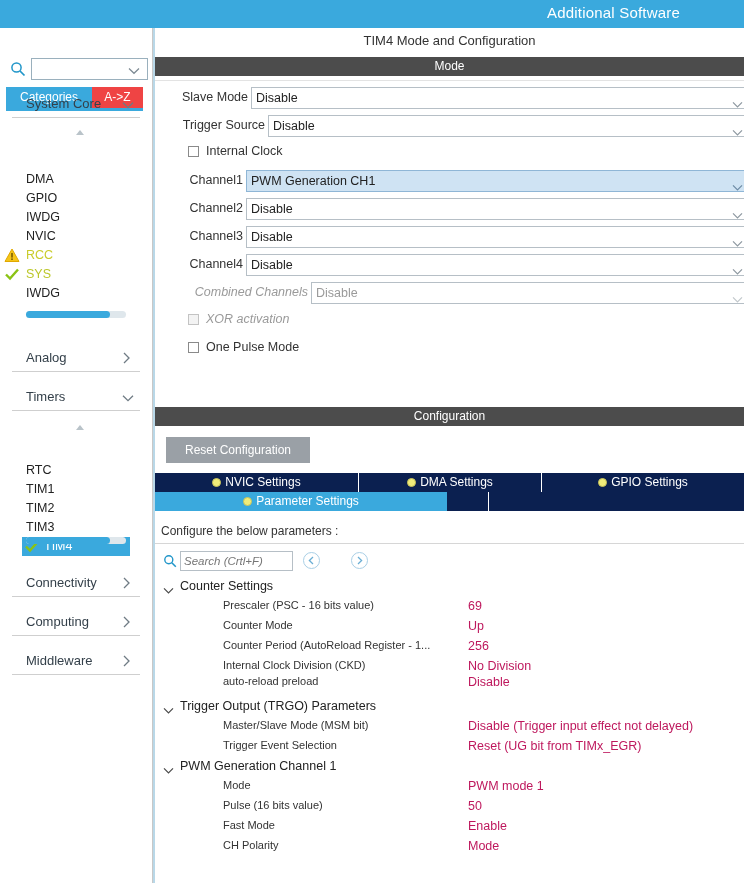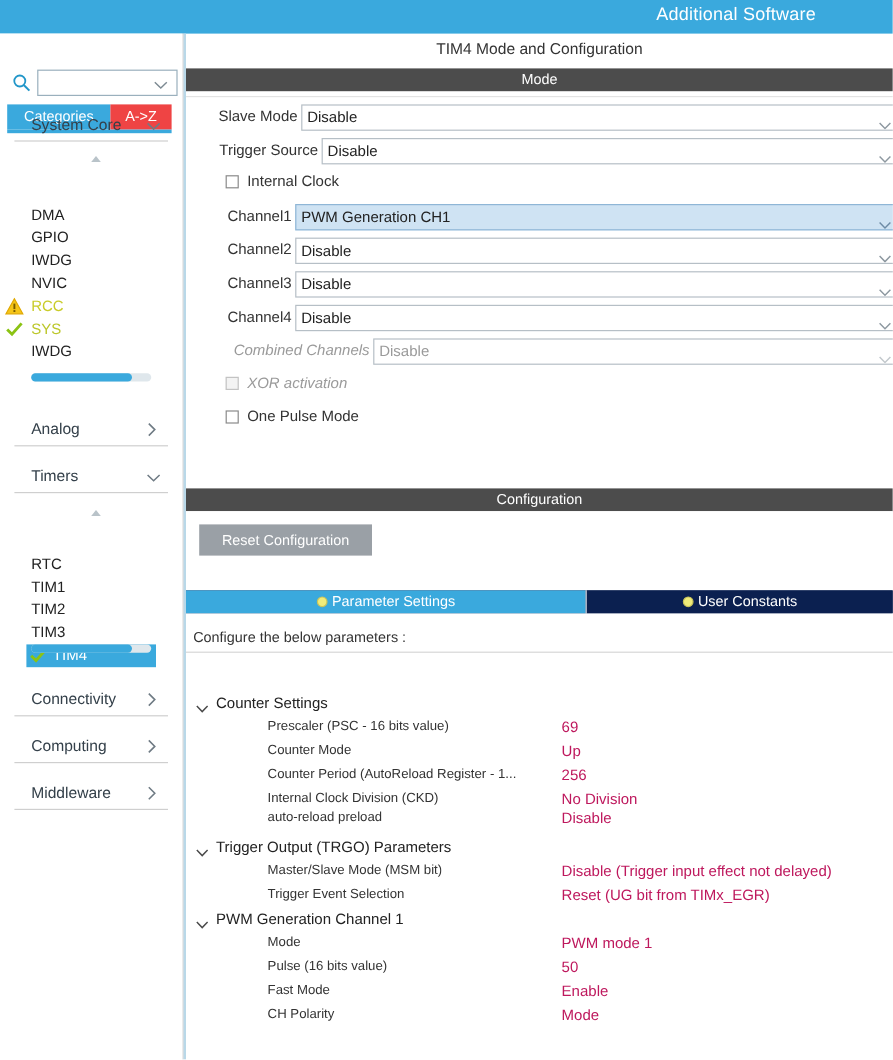--- a/index.html
+++ b/index.html
@@ -453,34 +453,63 @@
     <div class="cbox"></div>
     <div class="cblabel">One Pulse Mode</div>
   </div>
 </div>
 
 <div class="sectionbar" style="top:407px">Configuration</div>
 
 <div class="cfgpane">
   <button class="resetbtn">Reset Configuration</button>
 
+  <div class="tabrow" style="top:47px">
+    <div class="tab" style="left:0;width:203px">
+      <span class="dot"></span><span>NVIC Settings</span>
+    </div>
+    <div class="tabsep" style="left:203px"></div>
+    <div class="tab" style="left:204px;width:182px">
+      <span class="dot"></span><span>DMA Settings</span>
+    </div>
+    <div class="tabsep" style="left:386px"></div>
+    <div class="tab" style="left:387px;width:202px">
+      <span class="dot"></span><span>GPIO Settings</span>
+    </div>
+  </div>
 
   <div class="tabrow" style="top:66px">
-    <div class="tab active" style="left:0;width:333px">
+    <div class="tab active" style="left:0;width:292px">
       <span class="dot"></span><span>Parameter Settings</span>
     </div>
     <div class="tabsep" style="left:333px"></div>
-    <div class="tab" style="left:334px;width:255px">
-      <span class="dot"></span><span>User Constants</span>
-    </div>
   </div>
 
   <div class="cfgnote">Configure the below parameters :</div>
   <div class="cfgnoteline"></div>
 
+  <div class="psearchrow">
+    <div class="pmag">
+      <svg width="14" height="14" viewBox="0 0 14 14">
+        <circle cx="5.8" cy="5.8" r="4" fill="none" stroke="#2196c9" stroke-width="1.4"></circle>
+        <line x1="8.8" y1="8.8" x2="12.8" y2="12.8" stroke="#2196c9" stroke-width="1.6"></line>
+      </svg>
+    </div>
+    <input class="psearch" type="text" placeholder="Search (Crtl+F)" style="">
+    <div class="navbtn" style="left:148px">
+      <svg width="9" height="9" viewBox="0 0 9 9">
+          <path d="M6 1 L2.4 4.5 L6 8" fill="none" stroke="#6aaed4" stroke-width="1.3"></path>
+        </svg>
+    </div>
+    <div class="navbtn" style="left:196px">
+      <svg width="9" height="9" viewBox="0 0 9 9">
+          <path d="M3 1 L6.6 4.5 L3 8" fill="none" stroke="#6aaed4" stroke-width="1.3"></path>
+        </svg>
+    </div>
+  </div>
 
   <div class="ptree">
 
     <div class="pgroup" style="top:0px">
       <span class="pchev">
         <svg width="11" height="8" viewBox="0 0 11 8">
             <path d="M1 1.4 L5.5 6 L10 1.4" fill="none" stroke="#4a4a4a" stroke-width="1.2"></path>
           </svg>
       </span>
       <span class="pglabel">Counter Settings</span>

